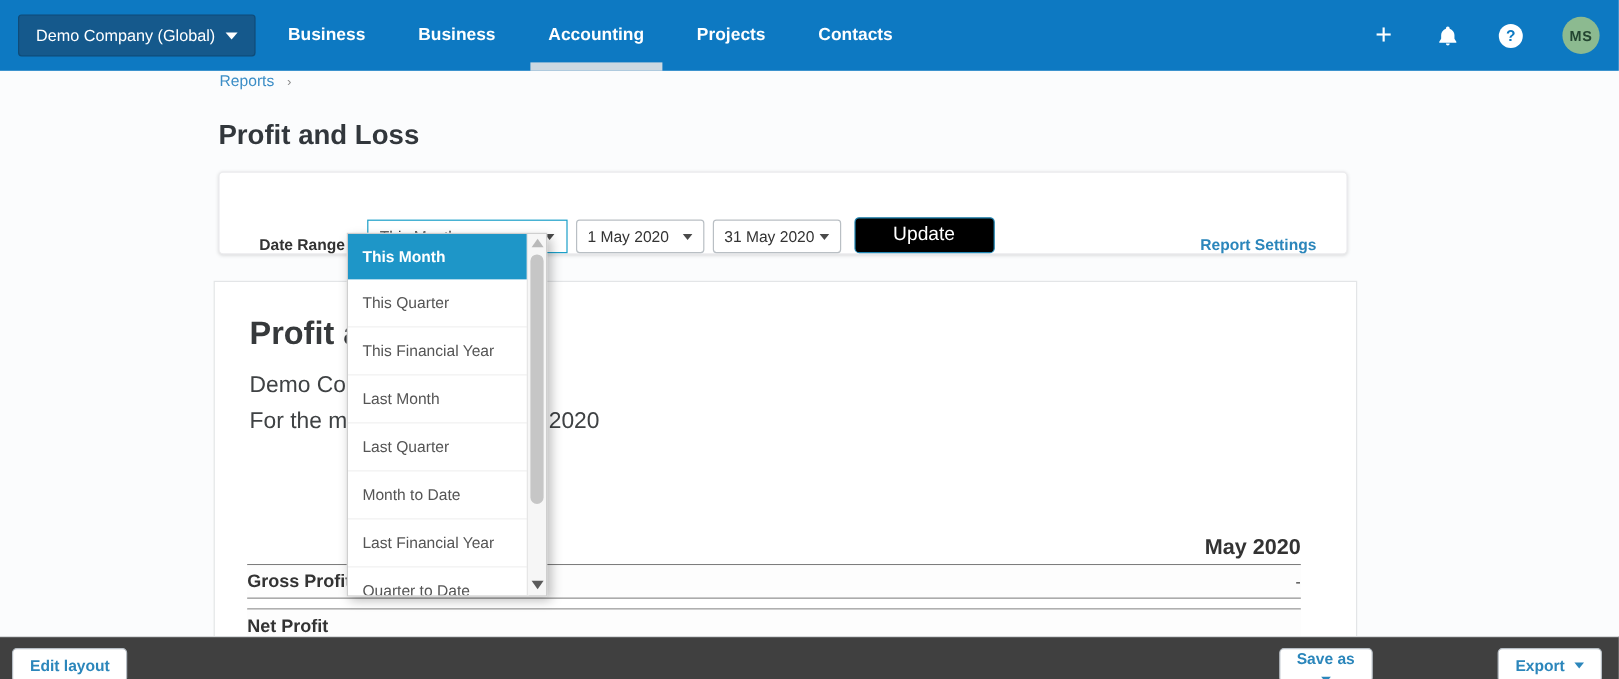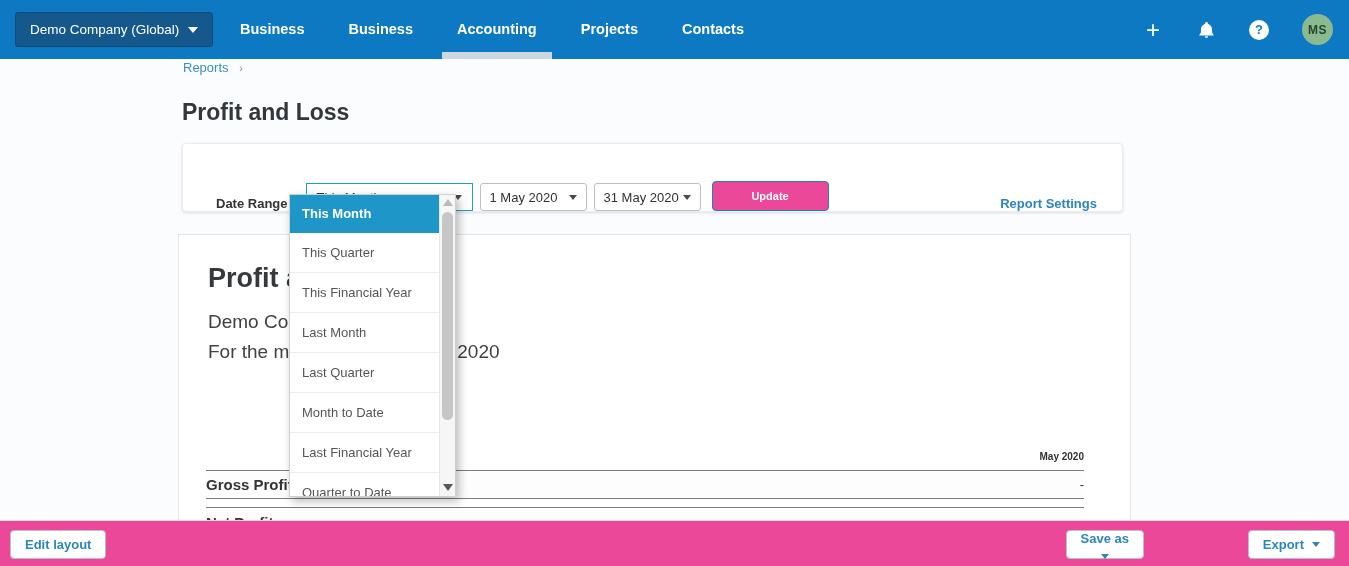--- a/index.html
+++ b/index.html
@@ -47,39 +47,39 @@
   .filter-label { font-size:13px; font-weight:bold; color:#333; margin-right:18px; }
   .select-box { width:167px; height:28px; background:#fff;
     border:1px solid #1b9fc8; display:flex; align-items:center;
     padding:0 10px; font-size:13px; color:#333; cursor:pointer; }
   .select-box .caret, .date-box .caret { margin-left:auto; width:0; height:0;
     border-left:4.5px solid transparent; border-right:4.5px solid transparent;
     border-top:5.5px solid #4a4a4a; }
   .date-box { width:107px; height:28px; background:#fff; border:1px solid #b9bfc4;
     border-radius:3px; display:flex; align-items:center; padding:0 9px;
     font-size:13px; color:#333; margin-left:7px; cursor:pointer; }
-  .update-btn { width:117px; height:30px; margin-left:11px; background:#ec4899;
-    border:1px solid #1f85b2; border-radius:4px; color:#fff; font-size:11px;
-    font-weight:bold; cursor:pointer; font-family:"Liberation Sans",sans-serif; }
+  .update-btn { width:117px; height:30px; margin-left:11px; background:#000000;
+    border:1px solid #1f85b2; border-radius:4px; color:#fff; font-size:16px;
+    font-weight:normal; cursor:pointer; font-family:"Liberation Sans",sans-serif; }
   .report-settings { margin-left:auto; color:#2b86bb; font-size:13px;
     font-weight:600; text-decoration:none; cursor:pointer; }
 
   
   .report-card { position:absolute; left:178px; top:234px; width:953px; height:332px;
     background:#fff; border:1px solid #e3e5e7; z-index:1; }
   .report-title { position:absolute; left:29px; top:28px; font-size:27px;
     font-weight:bold; color:#36393b; white-space:nowrap; }
   .report-company { position:absolute; left:29px; top:76px; font-size:19px;
     color:#3f4244; white-space:nowrap; }
   .report-period { position:absolute; left:29px; top:106px; font-size:19px;
     color:#3f4244; white-space:nowrap; }
   .rtable { position:absolute; left:27px; top:208px; width:878px; }
   .rtable-header { height:28px; border-bottom:1px solid #7d7d7d;
     display:flex; align-items:center; }
-  .col-period { margin-left:auto; font-size:10px; font-weight:bold; color:#333; }
+  .col-period { margin-left:auto; font-size:18px; font-weight:bold; color:#333; }
   .rrow { height:28px; display:flex; align-items:center;
     border-bottom:1px solid #7d7d7d; background:#fdfdfd; }
   .rrow-label { font-size:15px; font-weight:bold; color:#333; }
   .rrow-value { margin-left:auto; font-size:13px; color:#333; }
   .rrow-gap { height:9px; border-bottom:1px solid #7d7d7d; background:#fff; }
   .rrow.last { border-bottom:none; }
 
   
   .dropdown { position:absolute; left:289px; top:194px; width:167px; height:303px;
     background:#fff; border:1px solid #cfcfcf;
@@ -95,22 +95,22 @@
   .dd-scroll-up { position:absolute; top:4px; left:3px; width:0; height:0;
     border-left:5px solid transparent; border-right:5px solid transparent;
     border-bottom:7px solid #b9b9b9; cursor:pointer; }
   .dd-scroll-thumb { position:absolute; top:17px; left:2px; width:11px; height:208px;
     background:#c6c6c6; border-radius:6px; cursor:pointer; }
   .dd-scroll-down { position:absolute; bottom:5px; left:3px; width:0; height:0;
     border-left:5px solid transparent; border-right:5px solid transparent;
     border-top:7px solid #5a5a5a; cursor:pointer; }
 
   
-  .footer { position:absolute; left:0; bottom:0; width:1349px; height:46px;
-    background:#ec4899; border-top:1px solid #d8dadc; z-index:40; }
+  .footer { position:absolute; left:0; bottom:0; width:1349px; height:36px;
+    background:#404040; border-top:1px solid #d8dadc; z-index:40; }
   .btn-outline { position:absolute; top:9px; height:29px; background:#fff;
     border:1px solid #b7bec5; border-radius:4px; color:#2b86bb; font-size:13px;
     font-weight:600; display:flex; align-items:center; padding:0 14px; gap:8px;
     cursor:pointer; font-family:"Liberation Sans",sans-serif; }
   .btn-outline .caret-sm { width:0; height:0; border-left:4.5px solid transparent;
     border-right:4.5px solid transparent; border-top:5.5px solid #2b86bb; }
   #edit-layout { left:10px; }
   #save-as { right:205px;flex-direction:column; }
   #export { right:14px; }
 </style>

